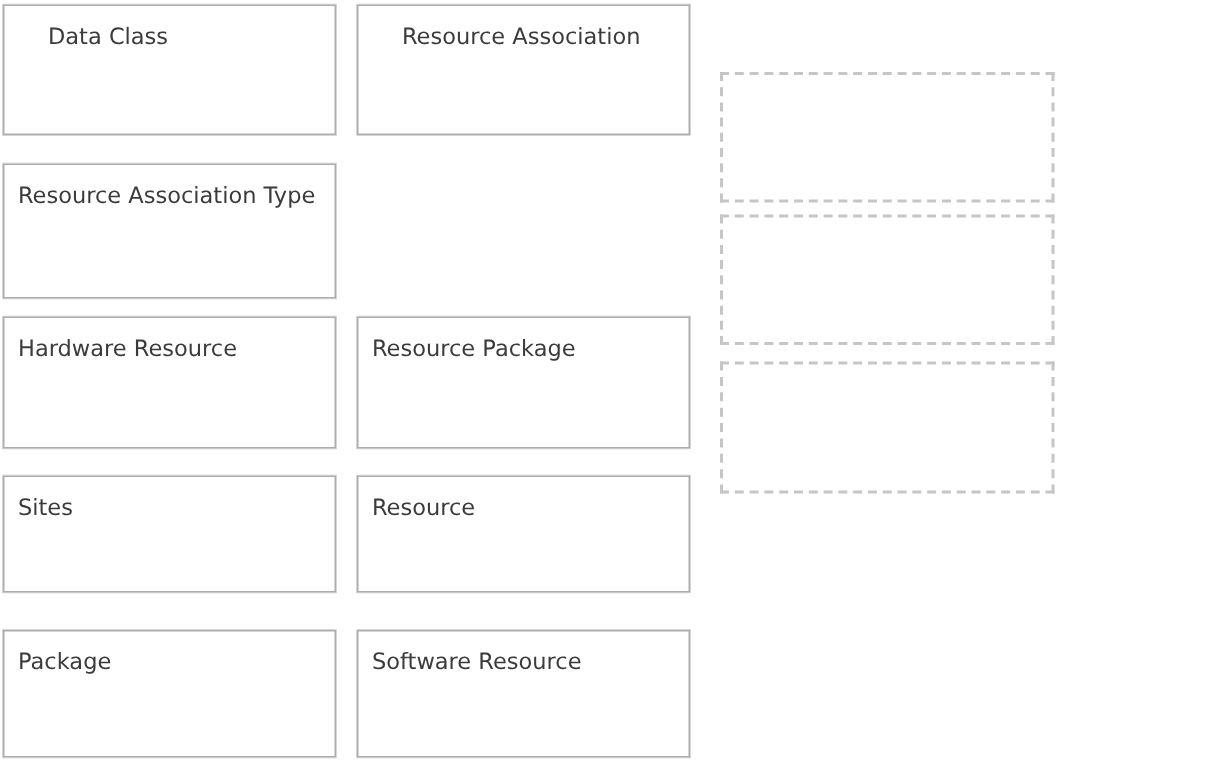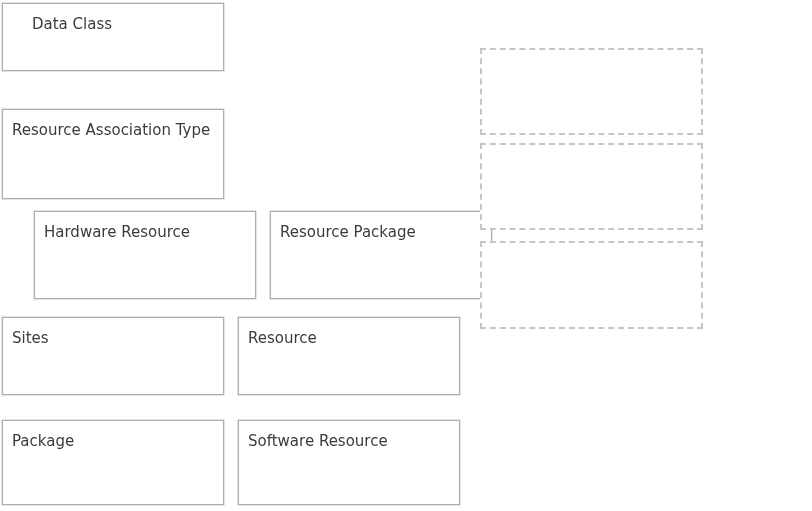--- a/index.html
+++ b/index.html
@@ -24,23 +24,23 @@
     color: #3b3b3b;
     font-size: 15px;
     line-height: 26px;
     padding: 7px 8px 0 9px;
     cursor: default;
   }
   
   .c1 { left: 2px;   width: 222px; }
   .c2 { left: 238px; width: 222px; }
   
-  .r1 { top: 3px;   height: 68px; padding-left: 29px; }
+  .r1 { top: 3px;   height: 87px; padding-left: 29px; }
   .r2 { top: 109px; height: 90px; }
-  .r3 { top: 211px; height: 88px; margin-left: 32px; }
+  .r3 { top: 211px; height: 88px; }
   .r4 { top: 317px; height: 78px; }
   .r5 { top: 420px; height: 85px; }
 
   .panel-title {
     position: absolute;
     left: 477px;
     top: 0px;
     width: 335px;
     color: #171717;
     font-size: 19px;
@@ -59,20 +59,21 @@
   .dz1 { top: 48px;  height: 87px; }
   .dz2 { top: 143px; height: 87px; }
   .dz3 { top: 241px; height: 88px; }
 </style>
 </head>
 <body>
 
 <div class="screen">
 
   <div class="card c1 r1">Data Class</div>
+  <div class="card c2 r1">Resource Association</div>
 
   <div class="card c1 r2">Resource Association Type</div>
 
   <div class="card c1 r3">Hardware Resource</div>
   <div class="card c2 r3">Resource Package</div>
 
   <div class="card c1 r4">Sites</div>
   <div class="card c2 r4">Resource</div>
 
   <div class="card c1 r5">Package</div>

